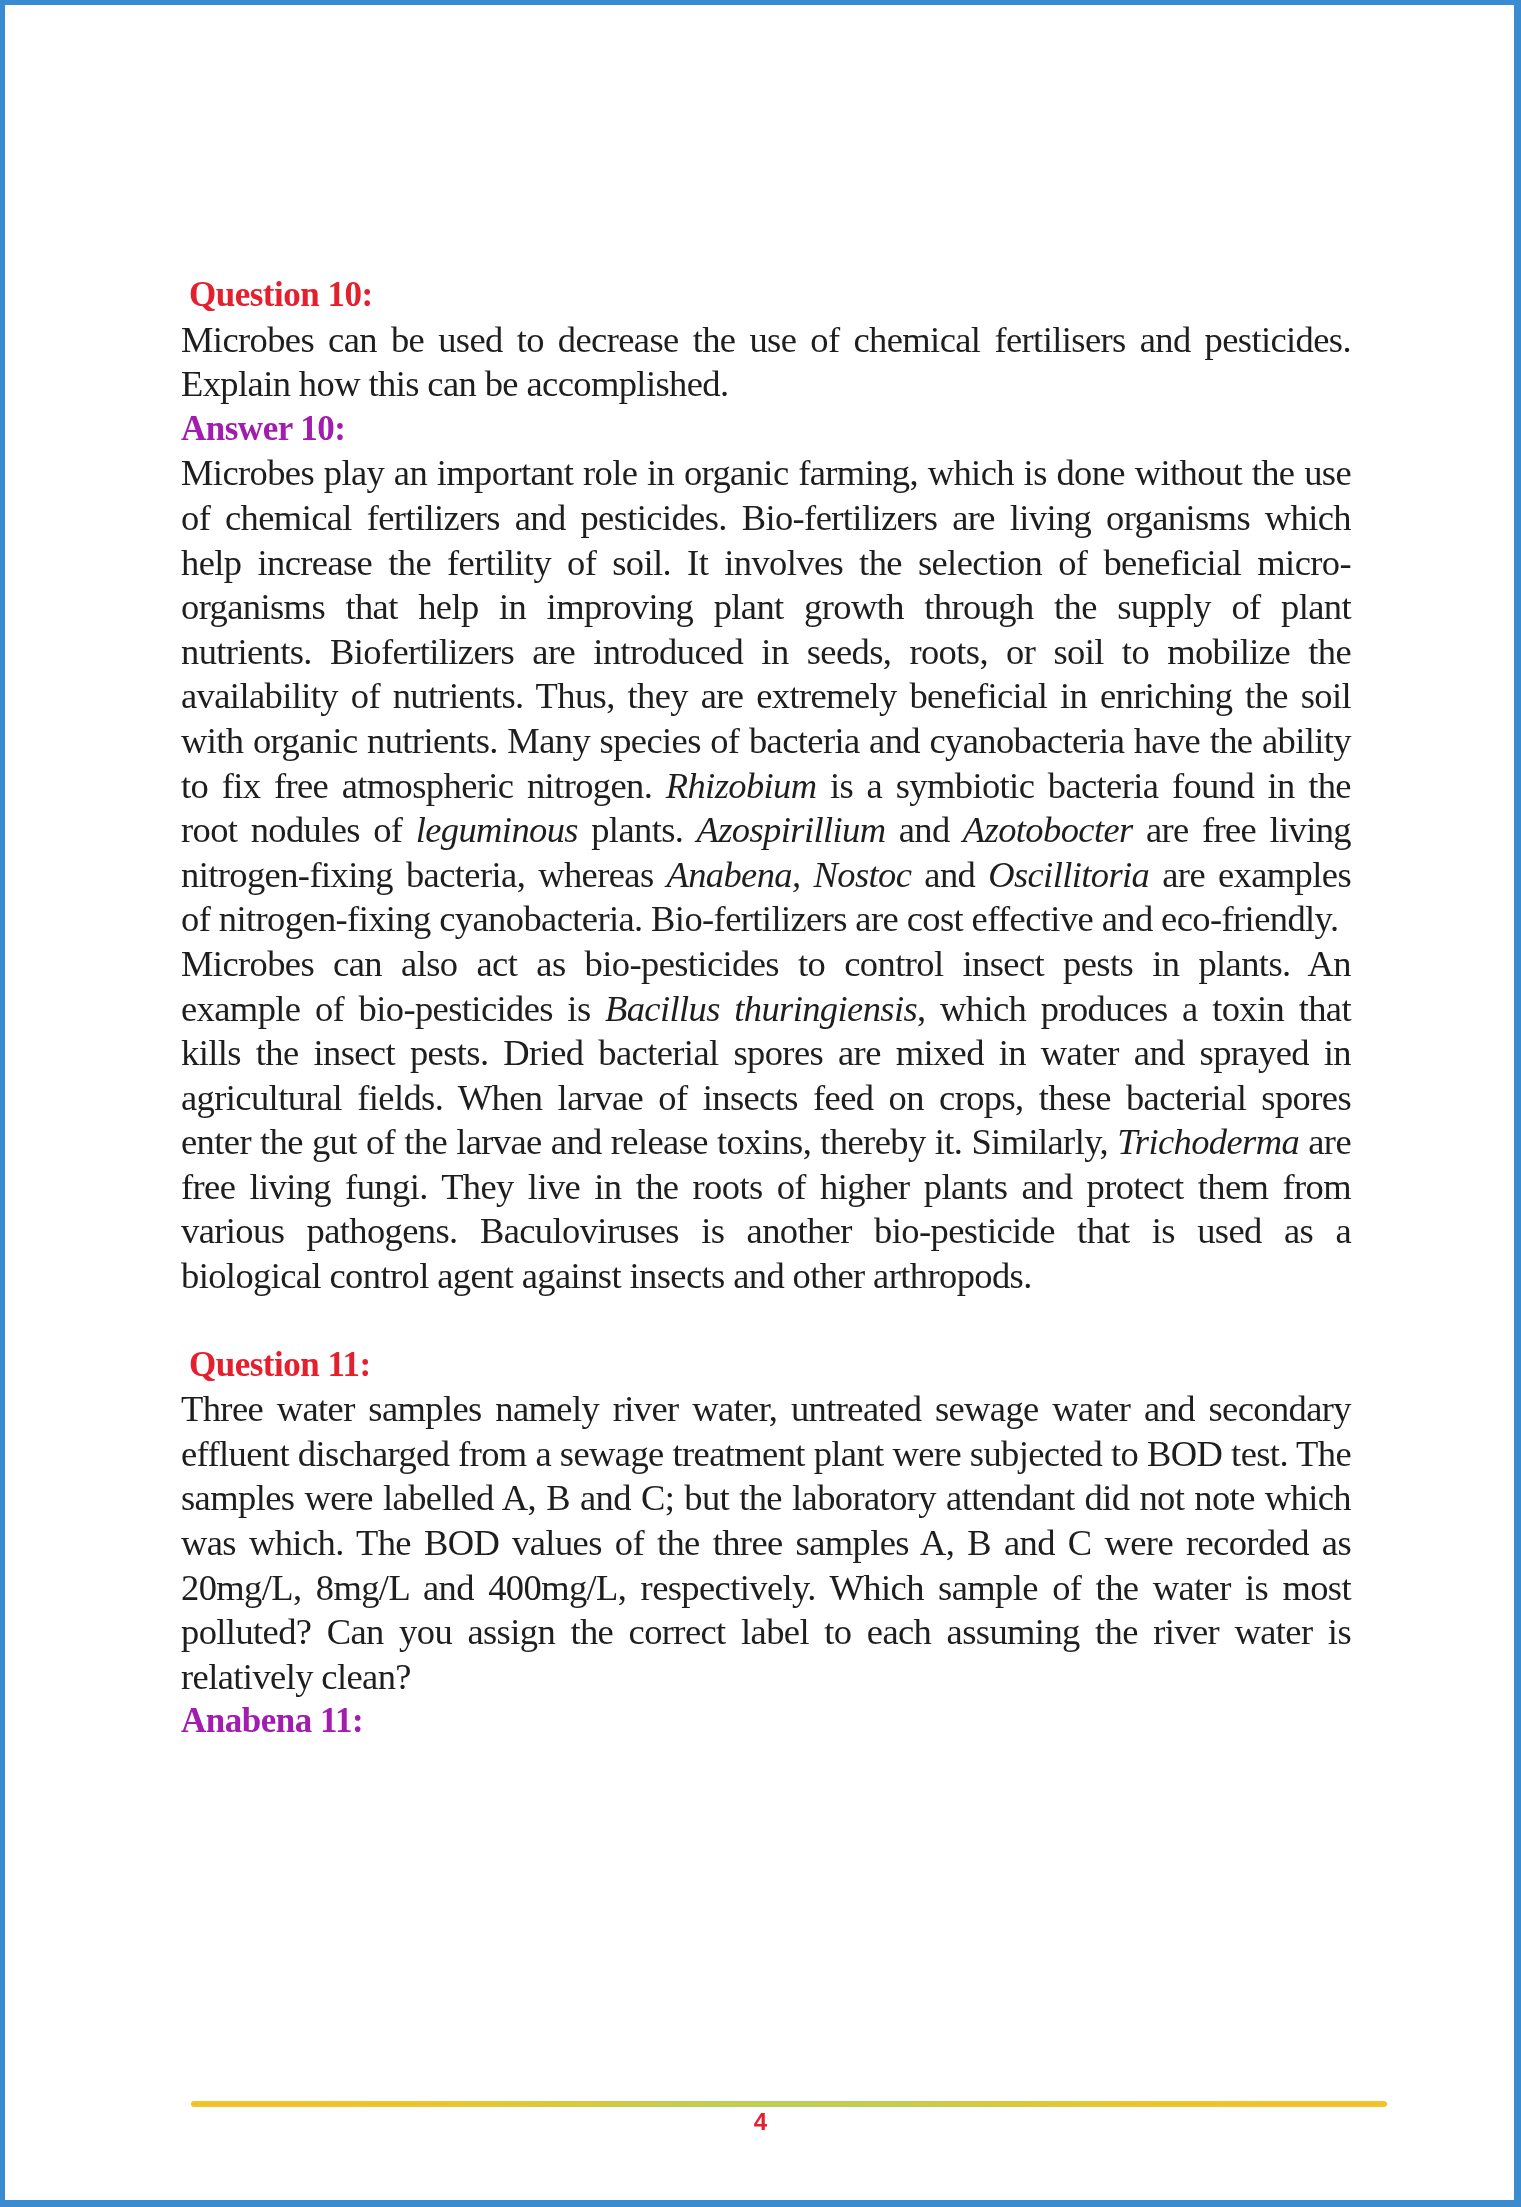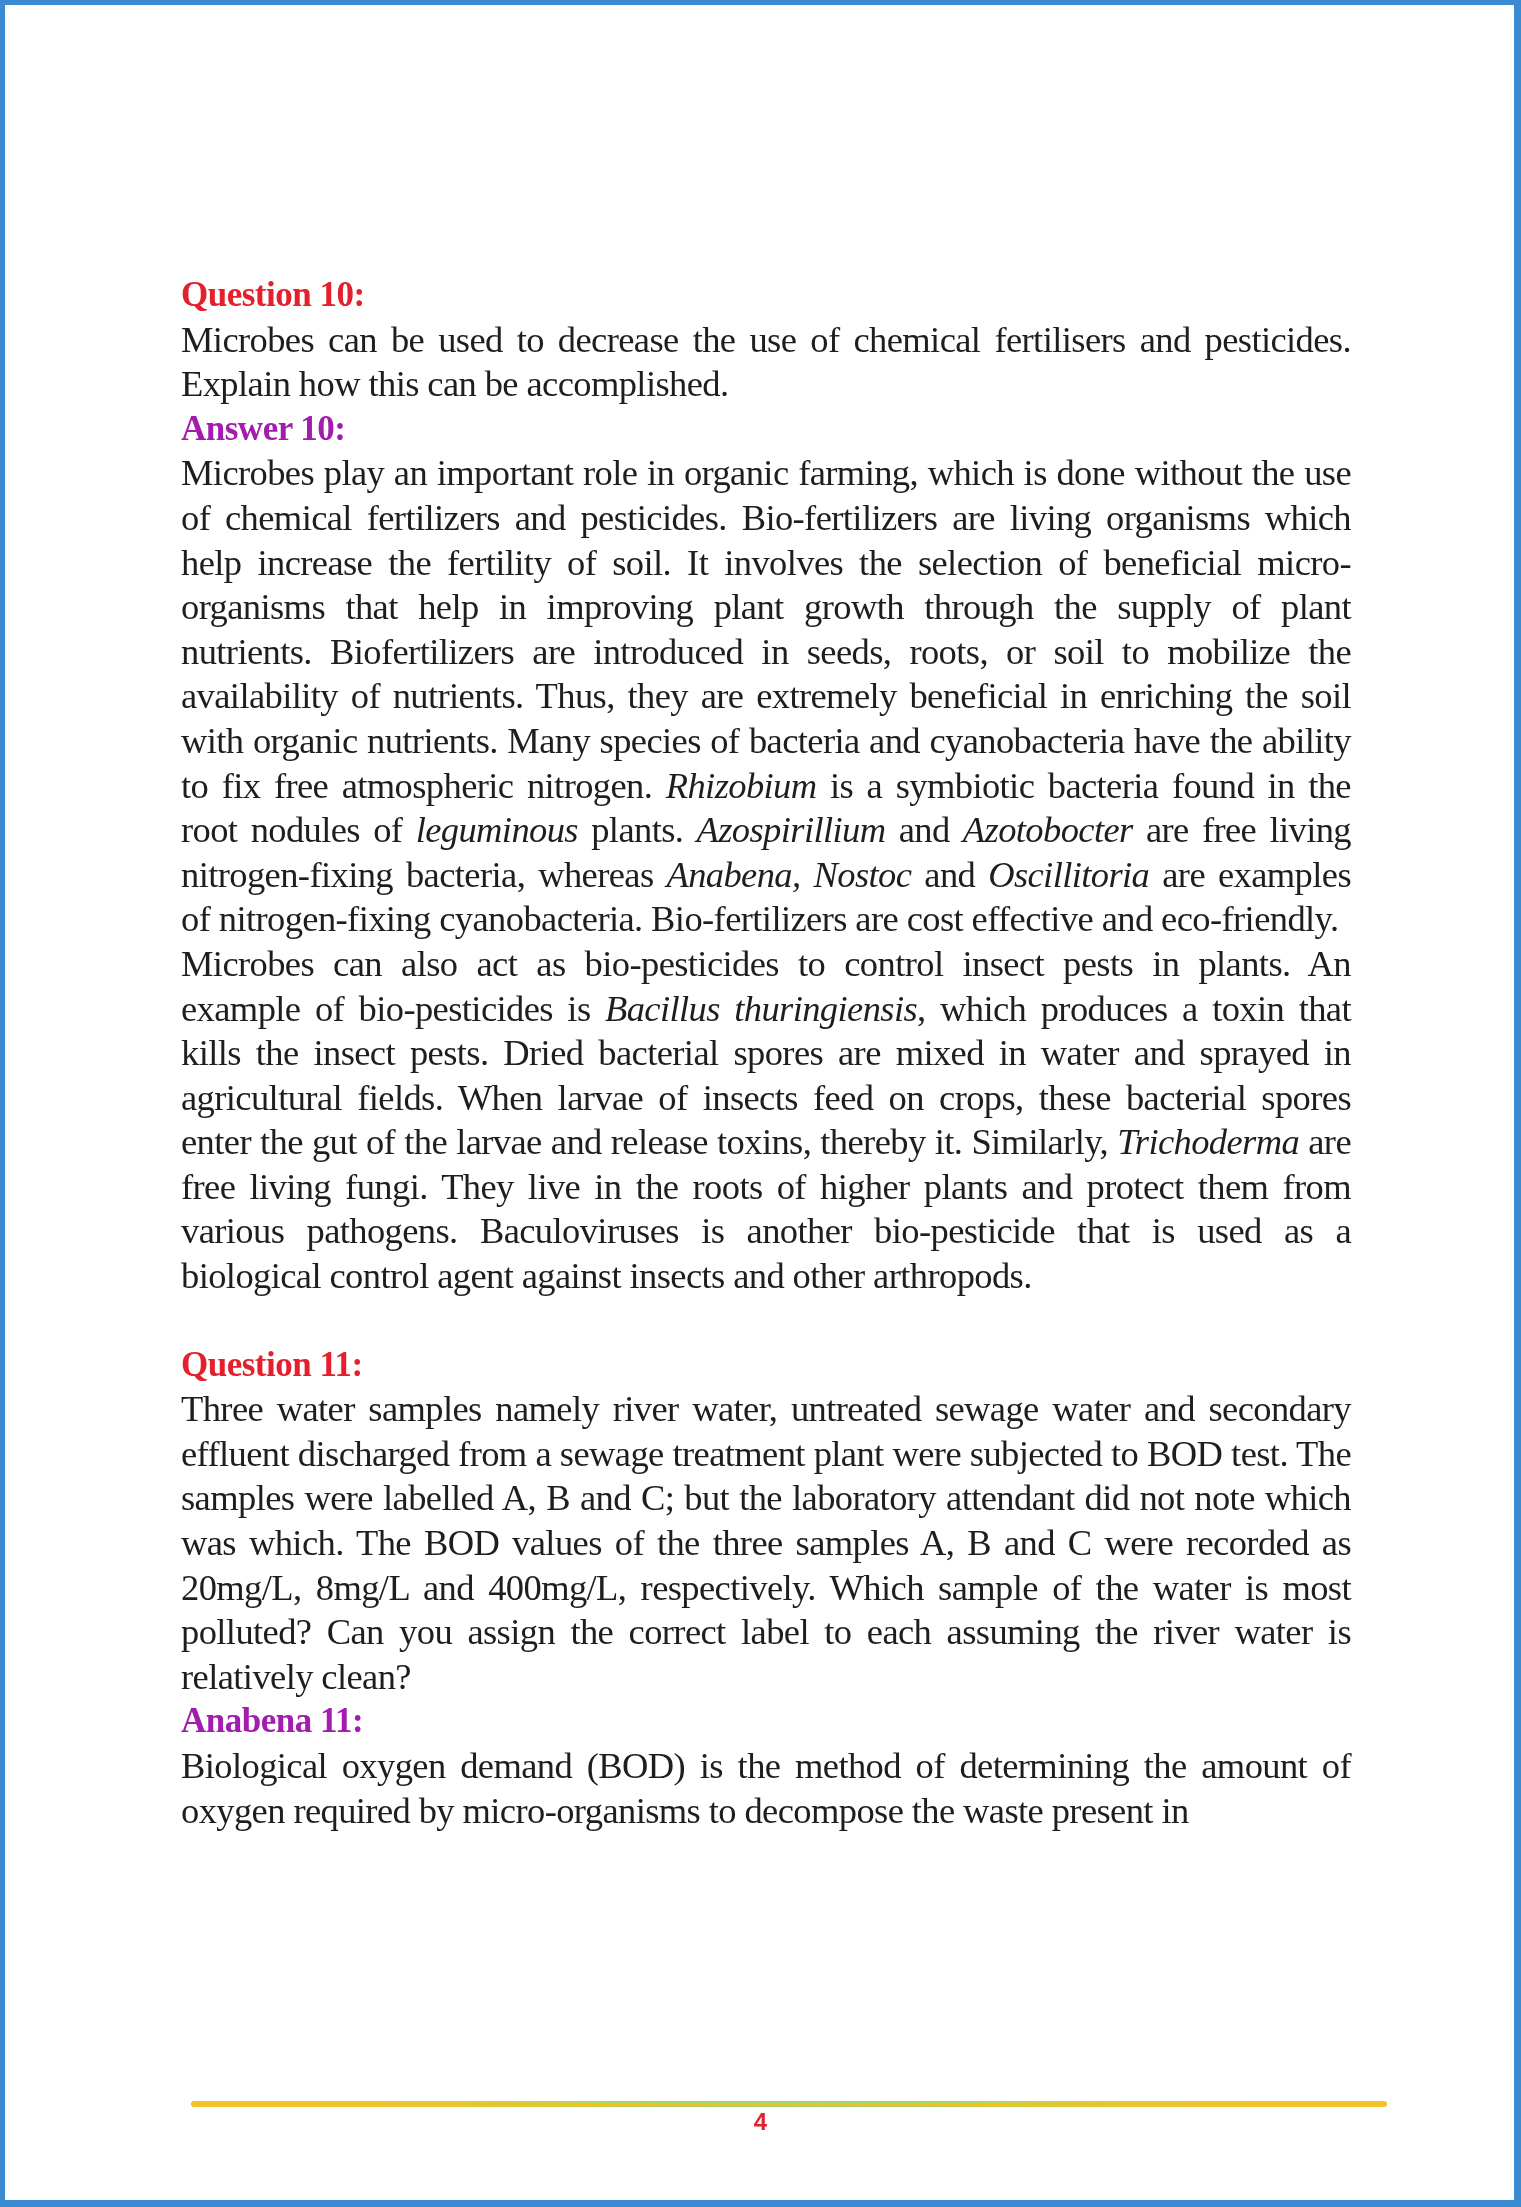--- a/index.html
+++ b/index.html
@@ -24,20 +24,21 @@
     font-family: "Liberation Serif", serif;
     font-size: 36.5px;
     line-height: 44.6px;
     color: #1e1e1e;
   }
   .heading-q {
     color: #e5202e;
     font-weight: bold;
     font-size: 35px;
     letter-spacing: -0.5px;
+    margin-left: 8px;
   }
   .heading-a {
     color: #a21caf;
     font-weight: bold;
     font-size: 35px;
     letter-spacing: -0.5px;
   }
   .para {
     text-align: justify;
     letter-spacing: -0.6px;
@@ -82,20 +83,19 @@
     <div class="para">Microbes can be used to decrease the use of chemical fertilisers and pesticides. Explain how this can be accomplished.</div>
     <div class="heading-a">Answer 10:</div>
     <div class="para"><span>Microbes play an important role in organic farming, which is done without the use of chemical fertilizers and pesticides. Bio-fertilizers are living organisms which help increase the fertility of soil. It involves the selection of beneficial micro-organisms that help in improving plant growth through the supply of plant nutrients. Biofertilizers are introduced in seeds, roots, or soil to mobilize the availability of nutrients. Thus, they are extremely beneficial in enriching the soil with organic nutrients. Many species of bacteria and cyanobacteria have the ability to fix free atmospheric nitrogen. </span><i>Rhizobium</i><span> is a symbiotic bacteria found in the root nodules of </span><i>leguminous</i><span> plants. </span><i>Azospirillium</i><span> and </span><i>Azotobocter</i><span> are free living nitrogen-fixing bacteria, whereas </span><i>Anabena, Nostoc</i><span> and </span><i>Oscillitoria</i><span> are examples of nitrogen-fixing cyanobacteria. Bio-fertilizers are cost effective and eco-friendly.</span></div>
     <div class="para"><span>Microbes can also act as bio-pesticides to control insect pests in plants. An example of bio-pesticides is </span><i>Bacillus thuringiensis</i><span>, which produces a toxin that kills the insect pests. Dried bacterial spores are mixed in water and sprayed in agricultural fields. When larvae of insects feed on crops, these bacterial spores enter the gut of the larvae and release toxins, thereby it. Similarly, </span><i>Trichoderma</i><span> are free living fungi. They live in the roots of higher plants and protect them from various pathogens. Baculoviruses is another bio-pesticide that is used as a biological control agent against insects and other arthropods.</span></div>
 
     <div class="gap"></div>
 
     <div class="heading-q">Question 11:</div>
     <div class="para">Three water samples namely river water, untreated sewage water and secondary effluent discharged from a sewage treatment plant were subjected to BOD test. The samples were labelled A, B and C; but the laboratory attendant did not note which was which. The BOD values of the three samples A, B and C were recorded as 20mg/L, 8mg/L and 400mg/L, respectively. Which sample of the water is most polluted? Can you assign the correct label to each assuming the river water is relatively clean?</div>
     <div class="heading-a">Anabena 11:</div>
-    <div class="para"><span>Biological oxygen demand (BOD) is the method of determining the amount of oxygen required by micro-organisms to decompose the waste present in</span></div>
 
   </div>
 
   <div class="rule"></div>
 </div>
 
 <div class="page-number">4</div>
 
 </body></html>

